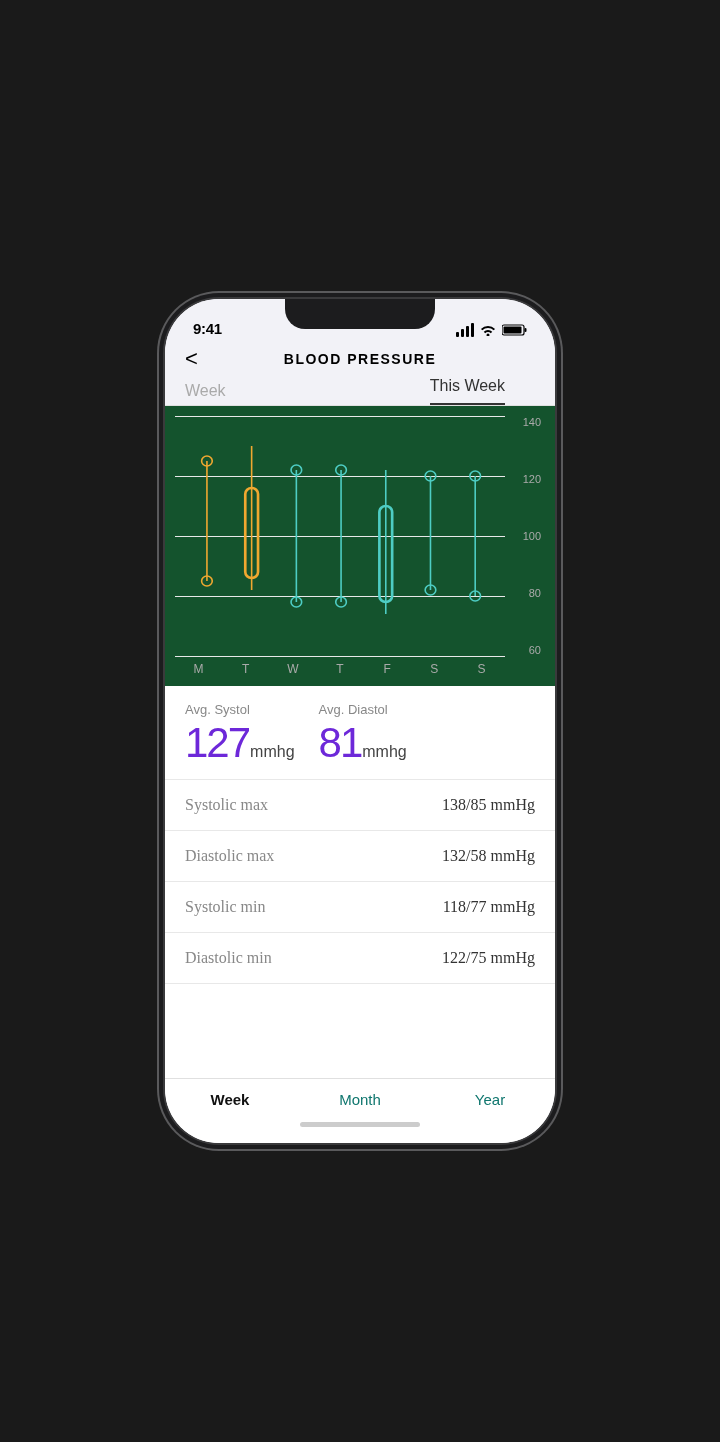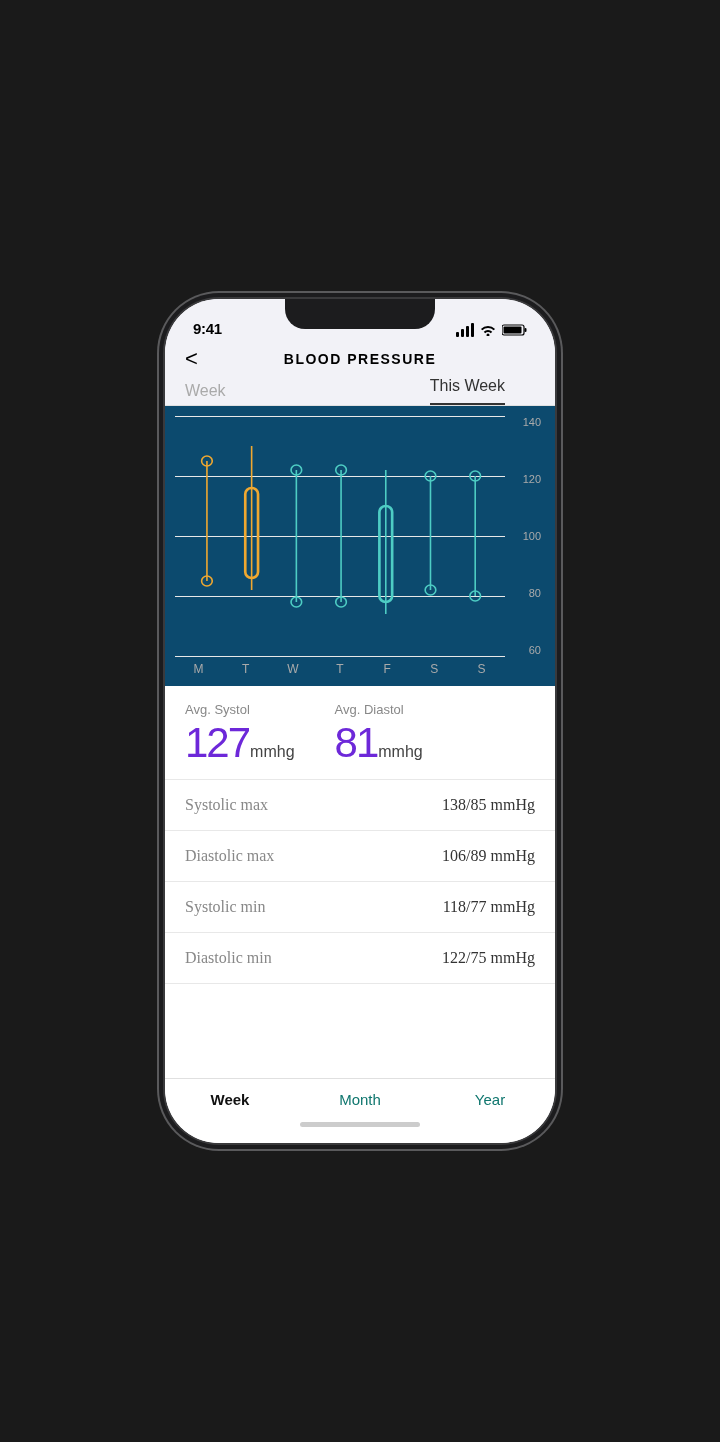--- a/index.html
+++ b/index.html
@@ -114,21 +114,21 @@
     }
     .tab-this-week {
       font-size: 16px;
       color: #333;
       padding-bottom: 8px;
       border-bottom: 2px solid #333;
       margin-right: 30px;
     }
     
     .chart-container {
-      background: #0c4a6e;
+      background: #14532d;
       padding: 10px 0 0;
       position: relative;
     }
     .chart-area {
       position: relative;
       height: 240px;
       margin: 0 10px;
     }
     .chart-grid {
       position: absolute;
@@ -178,21 +178,21 @@
       bottom: 0;
     }
     
     .stats-section {
       background: #fff;
       padding: 16px 20px 12px;
       border-bottom: 1px solid #e8e8e8;
     }
     .stats-row {
       display: flex;
-      gap: 40px;
+      gap: 24px;
     }
     .stat-item {
       display: flex;
       flex-direction: column;
     }
     .stat-label {
       font-size: 13px;
       color: #888;
       margin-bottom: 2px;
     }
@@ -384,21 +384,21 @@
       </div>
     </div>
 
     <div class="data-rows">
       <div class="data-row">
         <span class="data-row-label">Systolic max</span>
         <span class="data-row-value">138/85 mmHg</span>
       </div>
       <div class="data-row">
         <span class="data-row-label">Diastolic max</span>
-        <span class="data-row-value">106/89 mmHg</span>
+        <span class="data-row-value">132/58 mmHg</span>
       </div>
       <div class="data-row">
         <span class="data-row-label">Systolic min</span>
         <span class="data-row-value">118/77 mmHg</span>
       </div>
       <div class="data-row">
         <span class="data-row-label">Diastolic min</span>
         <span class="data-row-value">122/75 mmHg</span>
       </div>
     </div>

